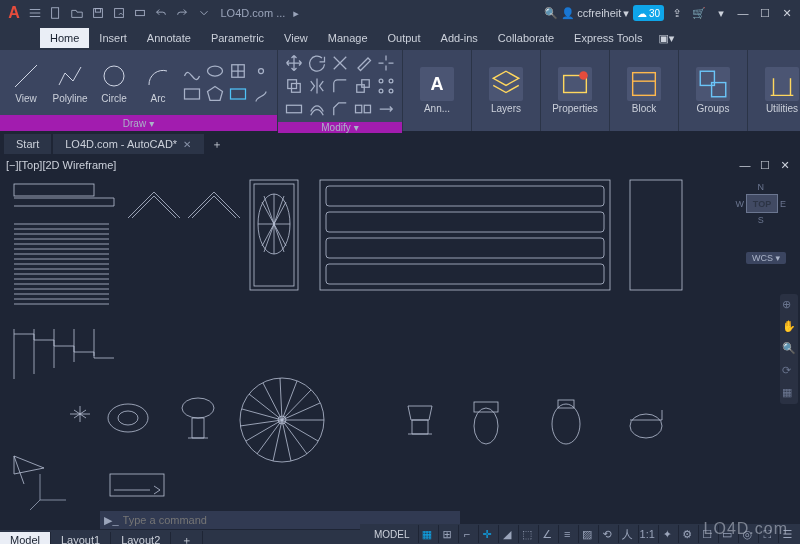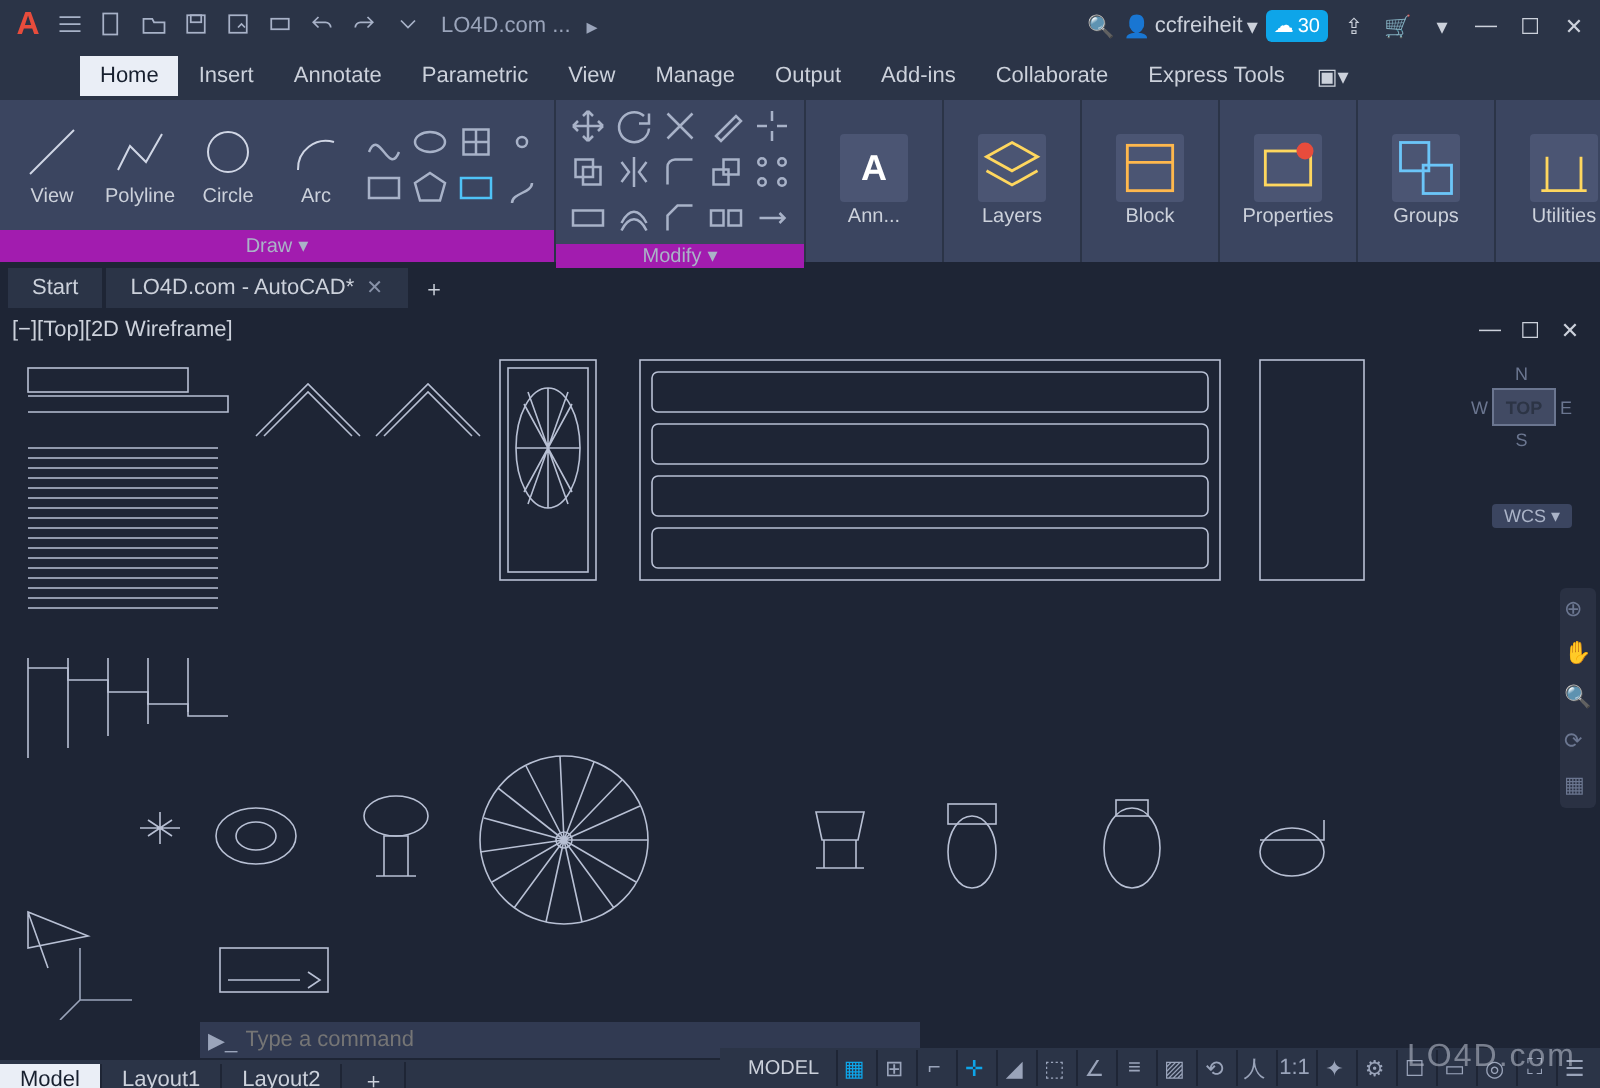--- a/index.html
+++ b/index.html
@@ -363,39 +363,39 @@
             </svg>
           </div>
           <div class="lbl">Layers</div>
         </div>
       </div>
     </div>
   <div class="rgroup">
       <div class="rgroup-body">
         <div class="panel-tool">
           <div class="icon">
+            <svg viewBox="0 0 24 24" style="stroke:#ffd75e">
+              <rect x="4" y="6" width="16" height="12"></rect>
+              <circle cx="18" cy="6" r="3" style="fill:#e74c3c;stroke:none"></circle>
+            </svg>
+          </div>
+          <div class="lbl">Properties</div>
+        </div>
+      </div>
+    </div>
+  <div class="rgroup">
+      <div class="rgroup-body">
+        <div class="panel-tool">
+          <div class="icon">
             <svg viewBox="0 0 24 24" style="stroke:#ffb84d">
               <rect x="4" y="4" width="16" height="16"></rect>
               <path d="M4 10h16"></path>
             </svg>
           </div>
           <div class="lbl">Block</div>
-        </div>
-      </div>
-    </div>
-  <div class="rgroup">
-      <div class="rgroup-body">
-        <div class="panel-tool">
-          <div class="icon">
-            <svg viewBox="0 0 24 24" style="stroke:#ffd75e">
-              <rect x="4" y="6" width="16" height="12"></rect>
-              <circle cx="18" cy="6" r="3" style="fill:#e74c3c;stroke:none"></circle>
-            </svg>
-          </div>
-          <div class="lbl">Properties</div>
         </div>
       </div>
     </div>
   <div class="rgroup">
       <div class="rgroup-body">
         <div class="panel-tool">
           <div class="icon">
             <svg viewBox="0 0 24 24" style="stroke:#6bc5f8">
               <rect x="3" y="3" width="10" height="10"></rect>
               <rect x="11" y="11" width="10" height="10"></rect>

